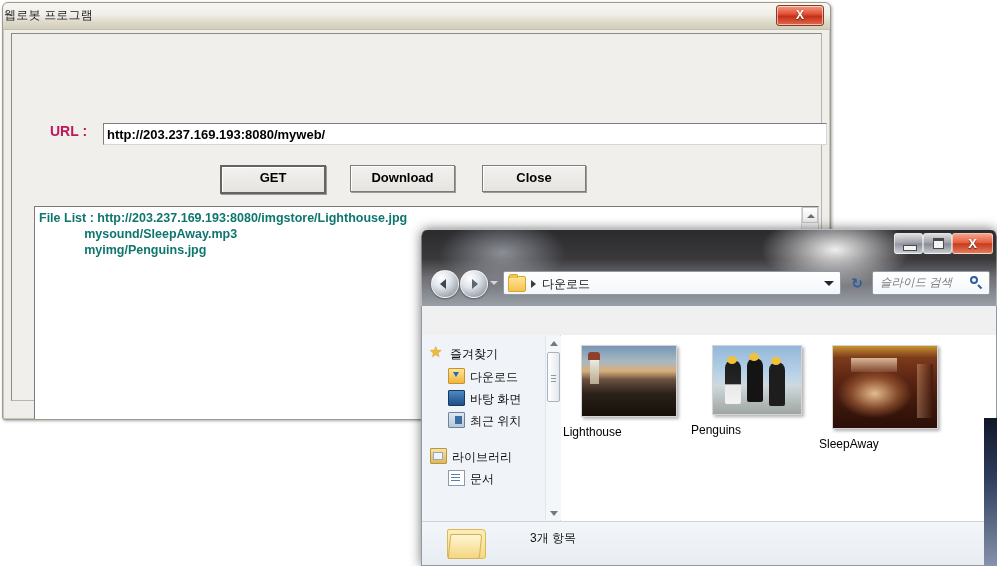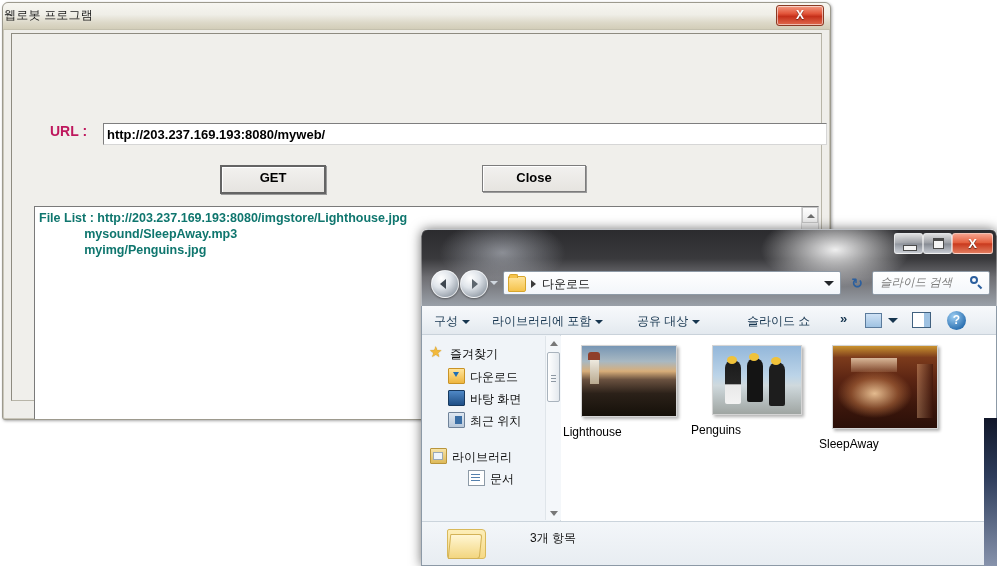--- a/index.html
+++ b/index.html
@@ -453,20 +453,21 @@
     <div id="mfc-title">웹로봇 프로그램</div>
     <div id="mfc-close">X</div>
   </div>
 
   <div id="mfc-client">
 
     <div class="url-label">URL :</div>
     <input id="url-input" type="text" value="http://203.237.169.193:8080/myweb/" style="">
 
     <div class="btn" id="btn-get">GET</div>
+    <div class="btn" id="btn-download">Download</div>
     <div class="btn" id="btn-close">Close</div>
 
     <div id="filelist-box">
       <div id="filelist-text">File List : http://203.237.169.193:8080/imgstore/Lighthouse.jpg
              mysound/SleepAway.mp3
              myimg/Penguins.jpg</div>
       <div id="fl-vscroll">
         <div class="arrow-up"></div>
       </div>
 
@@ -498,57 +499,38 @@
 
       <div id="searchbox">
         <div id="search-placeholder">슬라이드 검색</div>
         <div id="search-icon"></div>
       </div>
     </div>
   </div>
 
   <div id="exp-body">
 
-    <div id="exp-toolbar">
-      <div class="tb-item" style="left:12px;">
-        <span>구성</span><i class="caret"></i>
-      </div>
-      <div class="tb-item" style="left:70px;">
-        <span>라이브러리에 포함</span><i class="caret"></i>
-      </div>
-      <div class="tb-item" style="left:215px;">
-        <span>공유 대상</span><i class="caret"></i>
-      </div>
-      <div class="tb-item" style="left:325px;">
-        <span>슬라이드 쇼</span>
-      </div>
-      <div id="tb-overflow">»</div>
-      <div id="tb-view"></div>
-      <div id="tb-view-caret"></div>
-      <div id="tb-preview"></div>
-      <div id="tb-help">?</div>
-    </div>
 
     <div id="exp-nav">
       <div class="nav-group" style="top:11px;">
         <span class="nav-ico ico-star"></span><span>즐겨찾기</span>
       </div>
       <div class="nav-child" style="top:33px;">
         <span class="nav-ico ico-dl"></span><span>다운로드</span>
       </div>
       <div class="nav-child" style="top:55px;">
         <span class="nav-ico ico-desk"></span><span>바탕 화면</span>
       </div>
       <div class="nav-child" style="top:77px;">
         <span class="nav-ico ico-recent"></span><span>최근 위치</span>
       </div>
       <div class="nav-group" style="top:113px;">
         <span class="nav-ico ico-lib"></span><span>라이브러리</span>
       </div>
-      <div class="nav-child" style="top:135px;margin-left:20px;">
+      <div class="nav-child" style="top:135px;">
         <span class="nav-ico ico-doc"></span><span>문서</span>
       </div>
     </div>
 
     <div id="nav-vscroll">
       <div class="sb-up"></div>
       <div class="sb-thumb"></div>
       <div class="sb-down"></div>
     </div>
 

